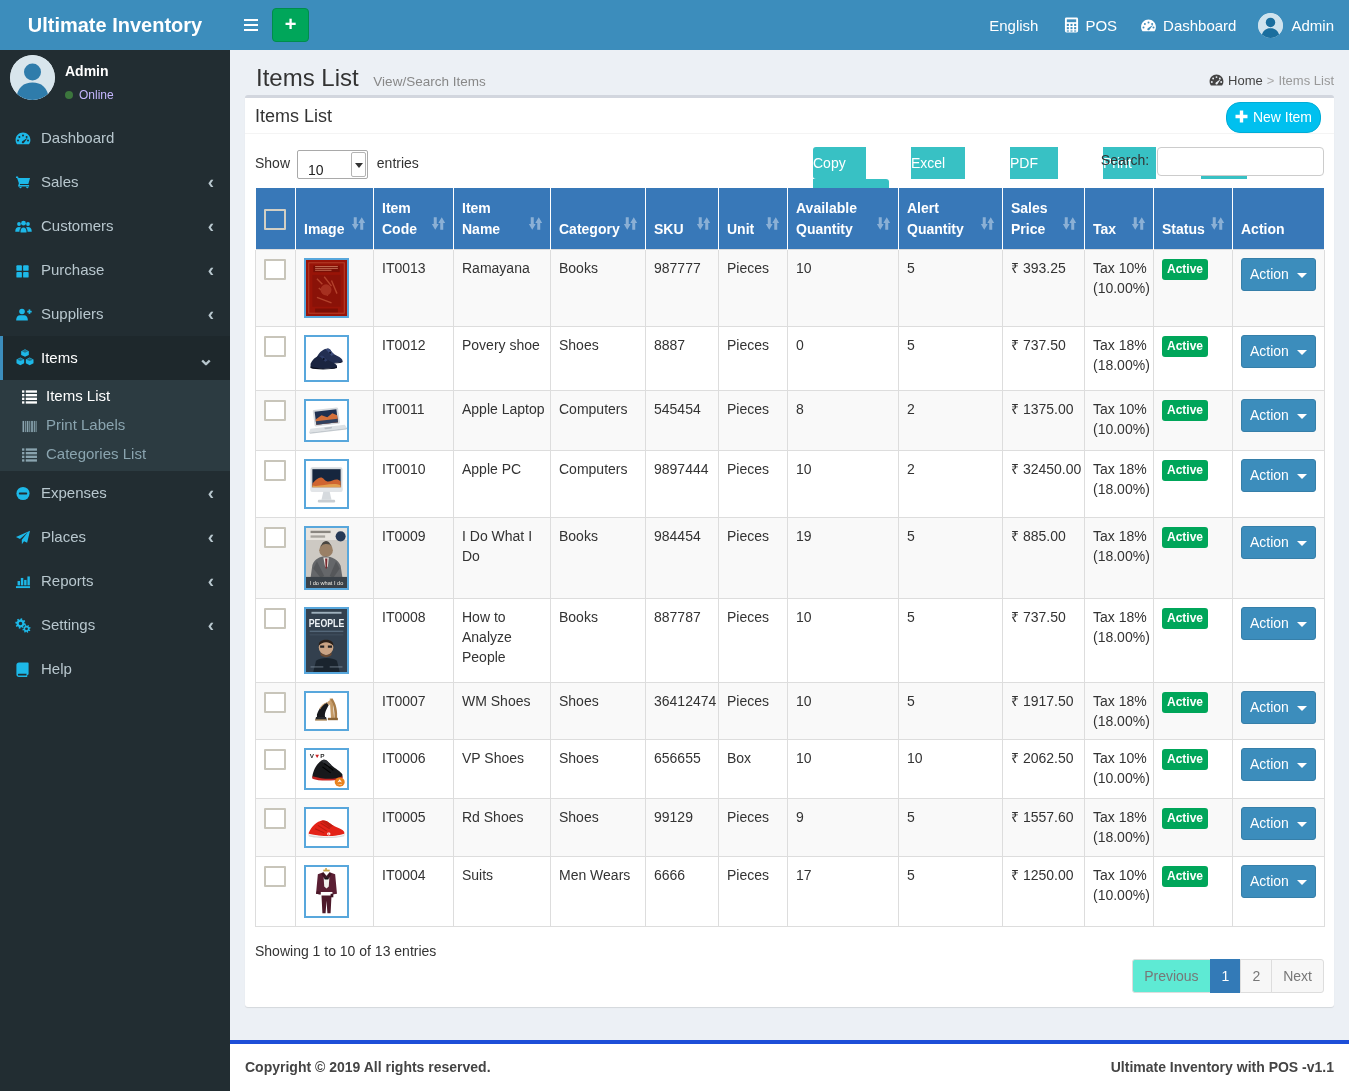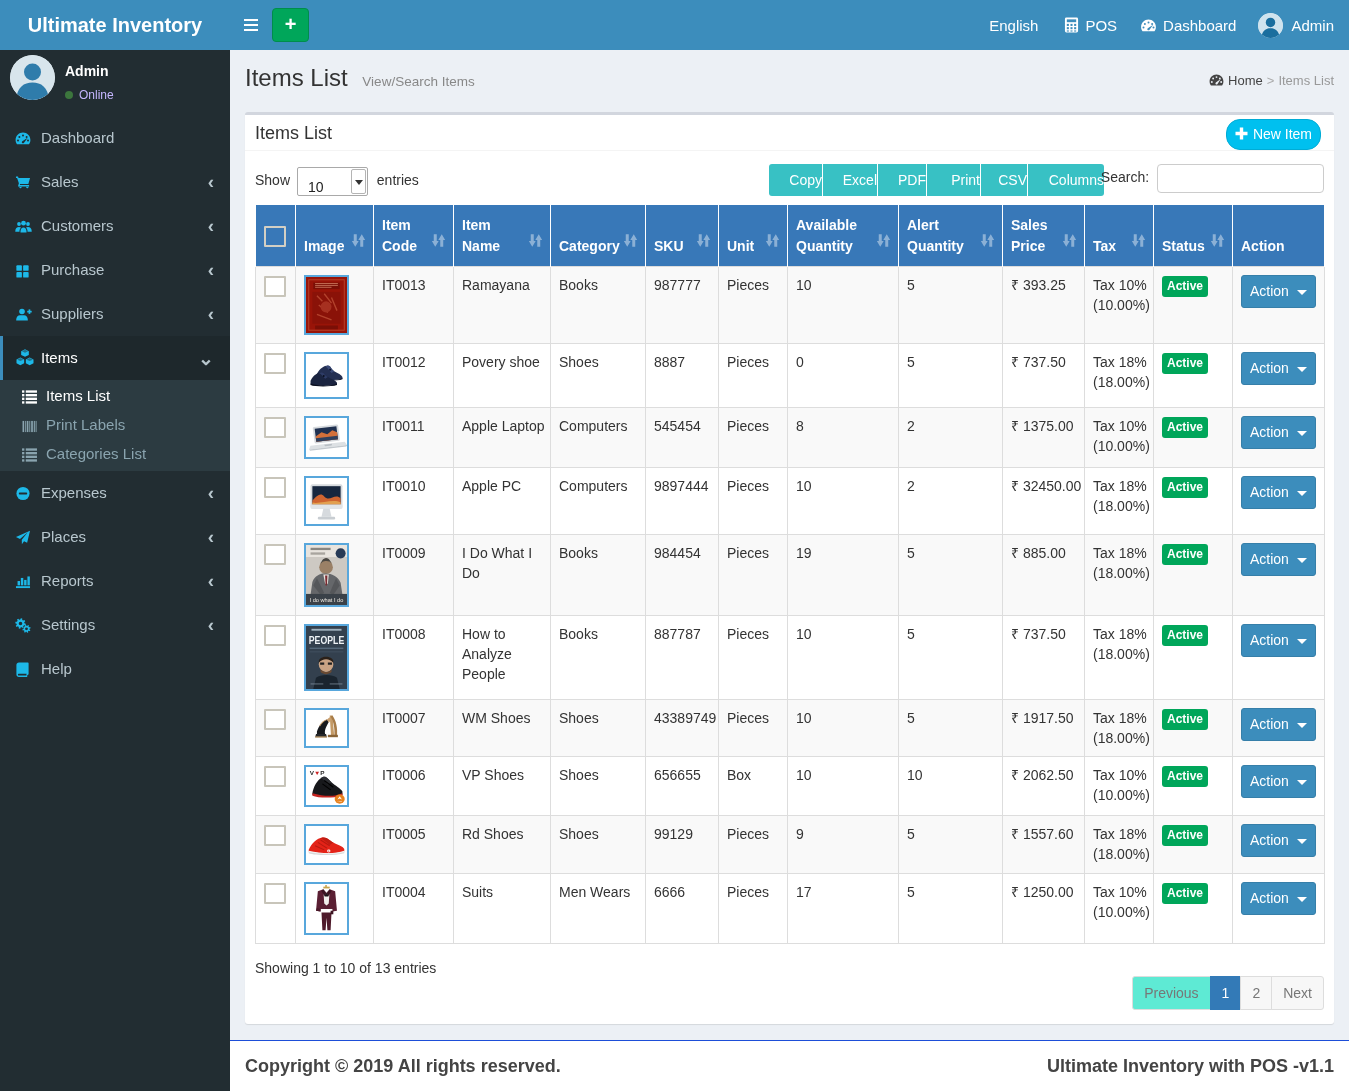--- a/index.html
+++ b/index.html
@@ -34,42 +34,42 @@
 .sidebar-menu > li > a .micon { display:inline-block; width:26px; } .micon svg { vertical-align:-3px; }
 .sidebar-menu > li.active-parent > a { background:#1e282c; color:#fff; border-left:3px solid #3c8dbc; padding-left:12px; }
 .sidebar-menu .chev { position:absolute; right:16px; top:11px; color:#b8c7ce; font-size:19px; font-weight:bold; font-family:"Liberation Sans",sans-serif; } .chev-down { color:#fff; right:13px; top:9px; font-size:17px; }
 .treeview-menu { list-style:none; background:#2c3b41; padding:1px 0 3px 0; }
 .treeview-menu li a { display:block; padding:6px 5px 6px 22px; line-height:17px; color:#8aa4af; text-decoration:none; font-size:15px; }
 .treeview-menu li.active a { color:#fff; }
 .treeview-menu .micon { display:inline-block; width:24px; }
 
 
 .content-wrapper { position:absolute; left:230px; top:50px; right:0; }
-.content-header { height:62px; padding:14px 15px 0 15px; position:relative; }
+.content-header { height:45px; padding:14px 15px 0 26px; position:relative; }
 .content-header h1 { font-size:24px; font-weight:normal; color:#333; display:inline; }
 .content-header h1 small { font-size:13.5px; color:#888; font-weight:normal; margin-left:8px; }
 .breadcrumb { position:absolute; right:15px; top:23px; font-size:13px; color:#444; }
 .breadcrumb .bc-sep { color:#aaa; margin:0 4px; }
 .breadcrumb .bc-active { color:#999; }
 
 .content { padding:0 15px 15px 15px; }
 .box { background:#fff; border-top:3px solid #d2d6de; border-radius:3px; box-shadow:0 1px 1px rgba(0,0,0,0.1); position:relative; }
 .box-header { padding:9px 10px; border-bottom:1px solid #f4f4f4; height:36px; position:relative; }
 .box-title { font-size:18px; line-height:19px; display:inline-block; }
 .btn-new-item { position:absolute; right:13px; top:4px; background:#00c0ef; border:1px solid #00acd6; color:#fff; border-radius:14px; font-size:14px; height:31px; line-height:29px; padding:0 8px; }
 .box-body { padding:10px 10px 14px 10px; }
 
 .dt-toolbar { position:relative; height:43px; }
 .dt-length { position:absolute; left:0; top:5px; font-size:14px; color:#333; line-height:29px; }
 .fake-select { display:inline-block; vertical-align:middle; width:71px; height:29px; border:1px solid #a9a9a9; border-radius:2px; background:#fff; margin:0 5px 0 3px; position:relative; }
 .fake-select .val { position:absolute; left:10px; top:5px; font-size:14px; color:#222; }
 .fake-select .arrowbox { position:absolute; right:1px; top:1px; bottom:1px; width:15px; background:#fff; border:1px solid #b4b4b4; border-radius:2px; }
 .fake-select .arrowbox:after { content:""; position:absolute; left:3px; top:10px; border-left:4px solid transparent; border-right:4px solid transparent; border-top:5px solid #333; }
 .dt-buttons { position:absolute; left:514px; top:3px; height:32px; }
-.dt-buttons .dtb { display:inline-block; float:left; background:#38c1c4; color:#fff; border:0; border-right:1px solid #fff; height:32px; line-height:32px; text-align:right; font-size:14px; }
+.dt-buttons .dtb { display:inline-block; float:left; background:#38c1c4; color:#fff; border:0; border-right:1px solid #fff; height:32px; line-height:32px; text-align:left; font-size:14px;margin-left:44px; }
 .dtb:first-child { border-radius:3px 0 0 3px; }
 .dtb:last-child { border-radius:0 3px 3px 0; border-right:0; }
 .dt-search { position:absolute; right:0; top:3px; font-size:14px; color:#333; }
 .dt-search input { width:167px; height:29px; border:1px solid #ccc; border-radius:4px; margin-left:4px; vertical-align:middle; outline:none; padding:0 6px; font-size:14px; }
 .nw { white-space:nowrap; }
 table.items td:nth-child(4) { padding-right:3px; }
 
 table.items { border-collapse:collapse; width:1069px; table-layout:fixed; border-bottom:1px solid #ddd; }
 table.items th { background:#3878b8; color:#fff; font-weight:bold; font-size:14px; line-height:21px; text-align:left; vertical-align:bottom; padding:10px 8px 9px 8px; border:1px solid #fff; border-bottom:0; position:relative; white-space:nowrap; }
 table.items th .sort { position:absolute; right:8px; bottom:13px; }
@@ -85,21 +85,21 @@
 .btn-action .caret { display:inline-block; width:0; height:0; border-left:5px solid transparent; border-right:5px solid transparent; border-top:5px solid #fff; margin-left:4px; vertical-align:middle; }
 
 .dt-info { font-size:14px; color:#333; padding:16px 0 0 0; }
 .dt-paging { text-align:right; margin-top:0; }
 .pgbtn { display:inline-block; border:1px solid #ddd; background:#5eead4; color:#777; padding:8px 11px; font-size:14px; margin-left:-1px; vertical-align:middle; }
 .pgbtn.gray { background:#f7f7f7; }
 .pgbtn.first { border-radius:3px 0 0 3px; }
 .pgbtn.last { border-radius:0 3px 3px 0; }
 .pgbtn.active { background:#337ab7; border-color:#337ab7; color:#fff; }
 
-.main-footer { position:absolute; left:230px; bottom:0; right:0; height:51px; background:#fff; border-top:1px solid #1d4ed8; padding:15px; font-size:18px; color:#444; font-weight:bold; }
+.main-footer { position:absolute; left:230px; bottom:0; right:0; height:51px; background:#fff; border-top:4px solid #1d4ed8; padding:15px; font-size:14px; color:#444; font-weight:bold; }
 .main-footer .vers { float:right; }
 </style>
 </head>
 <body>
 
 <header class="main-header">
   <div class="logo">Ultimate Inventory</div>
   <div class="navbar">
     <div class="hamburger">
         <span></span>
@@ -627,21 +627,21 @@
                     <path d="M12 27 C14 20 18 14 23 12 L25 15 C22 21 20 26 21 30 L19 32 L12 31 Z" fill="#17191d"></path>
                     <path d="M23 12 L26 9 L28 12 L25 16 Z" fill="#caa070"></path>
                     <path d="M15 20 C17 16 20 13 23 12" stroke="#caa070" stroke-width="1.2" fill="none"></path>
                     <path d="M11 30 L22 30 L23 34 L10 34 Z" fill="#26282c"></path>
                     <path d="M10 33 L23 33 L23 34.5 L10 34.5 Z" fill="#c8a06a"></path>
                   </svg>
                 </td>
 <td>IT0007</td>
 <td>WM Shoes</td>
 <td>Shoes</td>
-<td>43389749</td>
+<td>36412474</td>
 <td>Pieces</td>
 <td>10</td>
 <td>5</td>
 <td class="nw">₹&nbsp;1917.50</td>
 <td class="nw">Tax&nbsp;18%<br>(18.00%)</td>
 <td><span class="badge-active">Active</span></td>
 <td><span class="btn-action">Action <span class="caret"></span></span></td>
 </tr>
 <tr class="even">
 <td class="ck">

